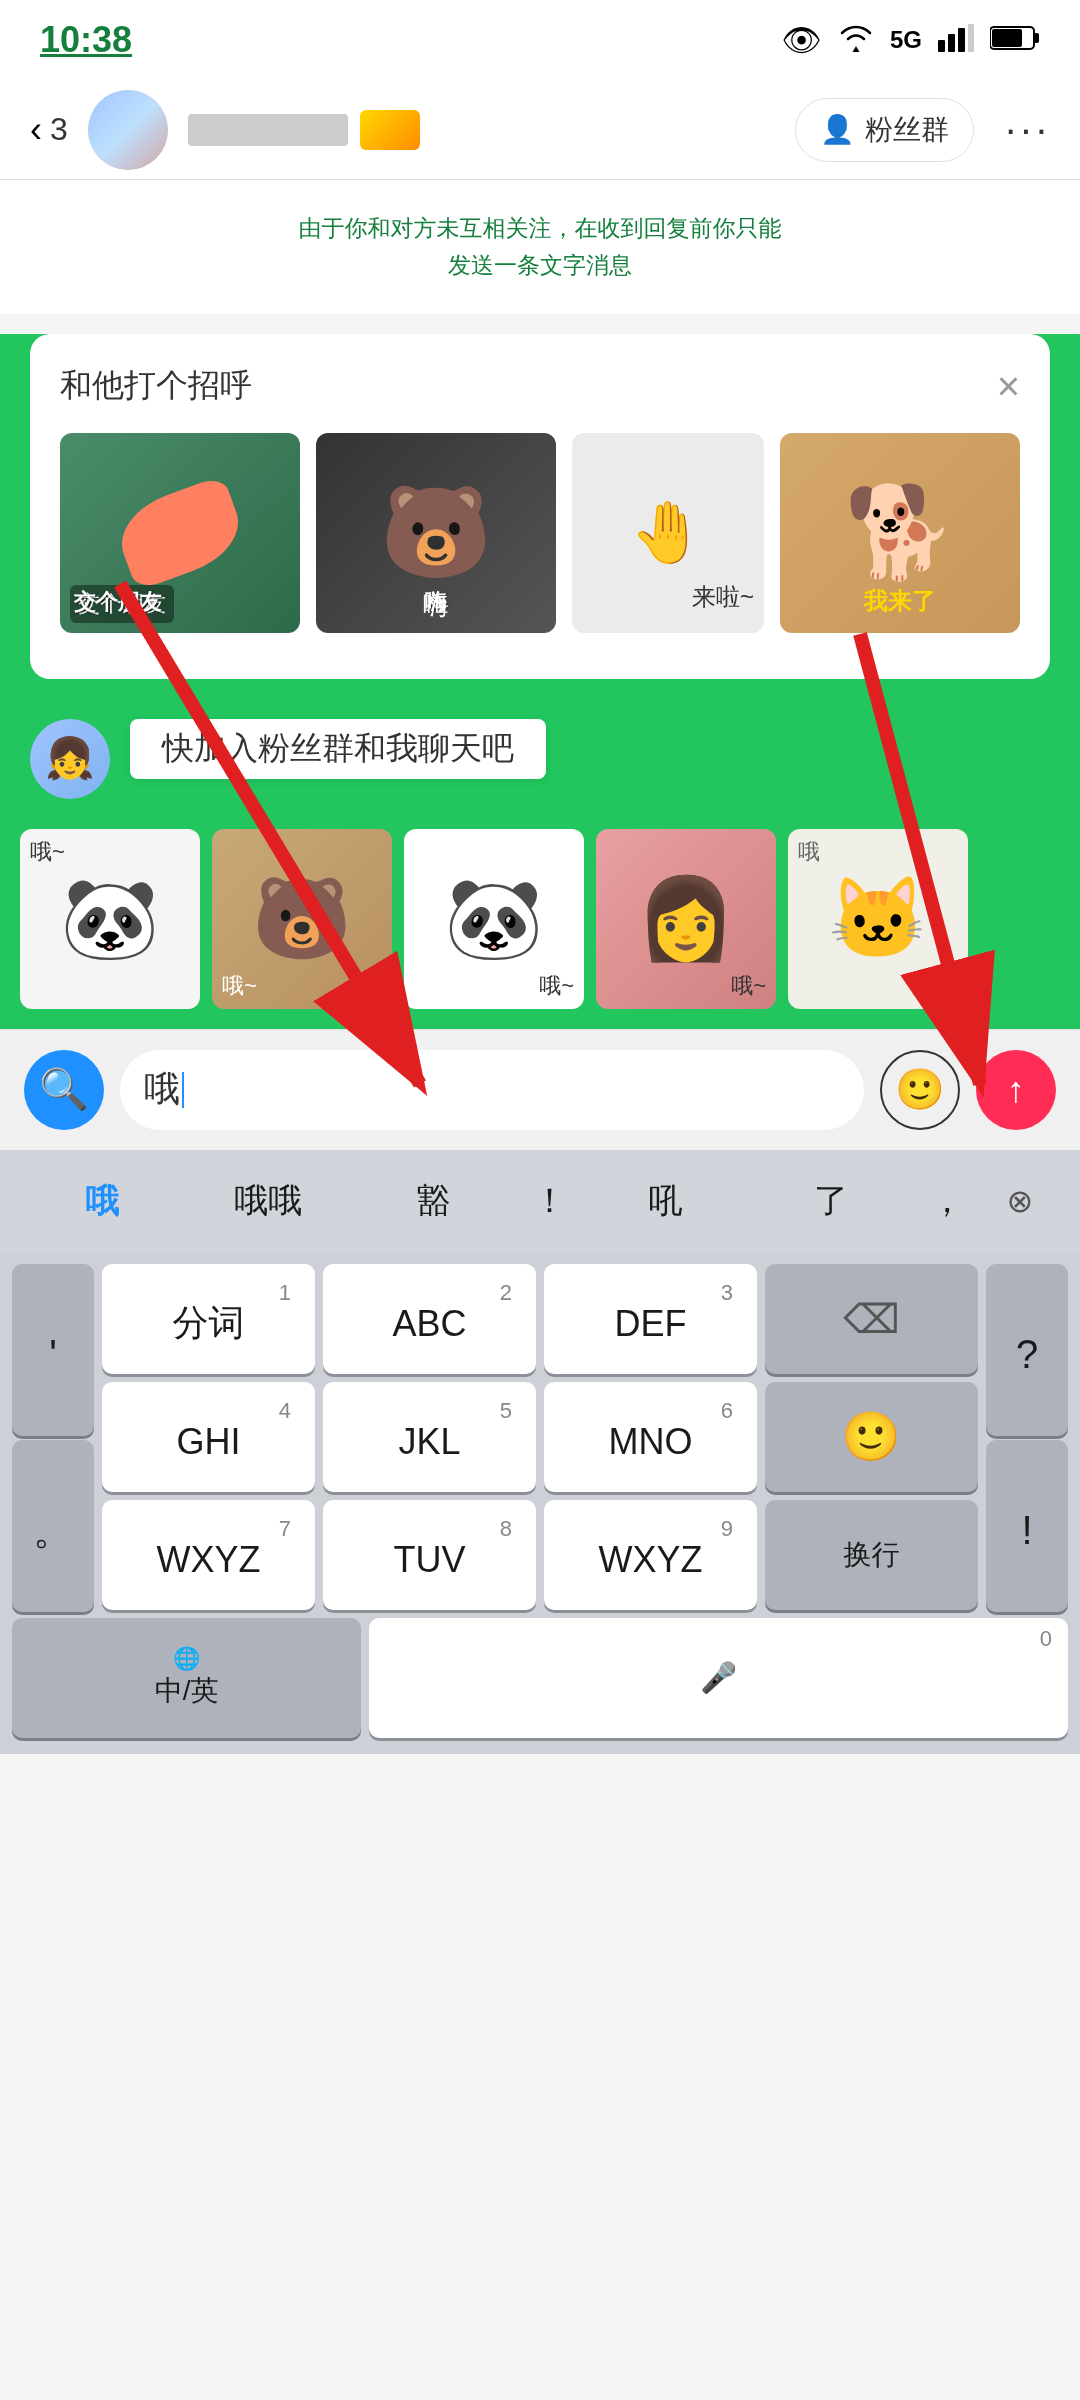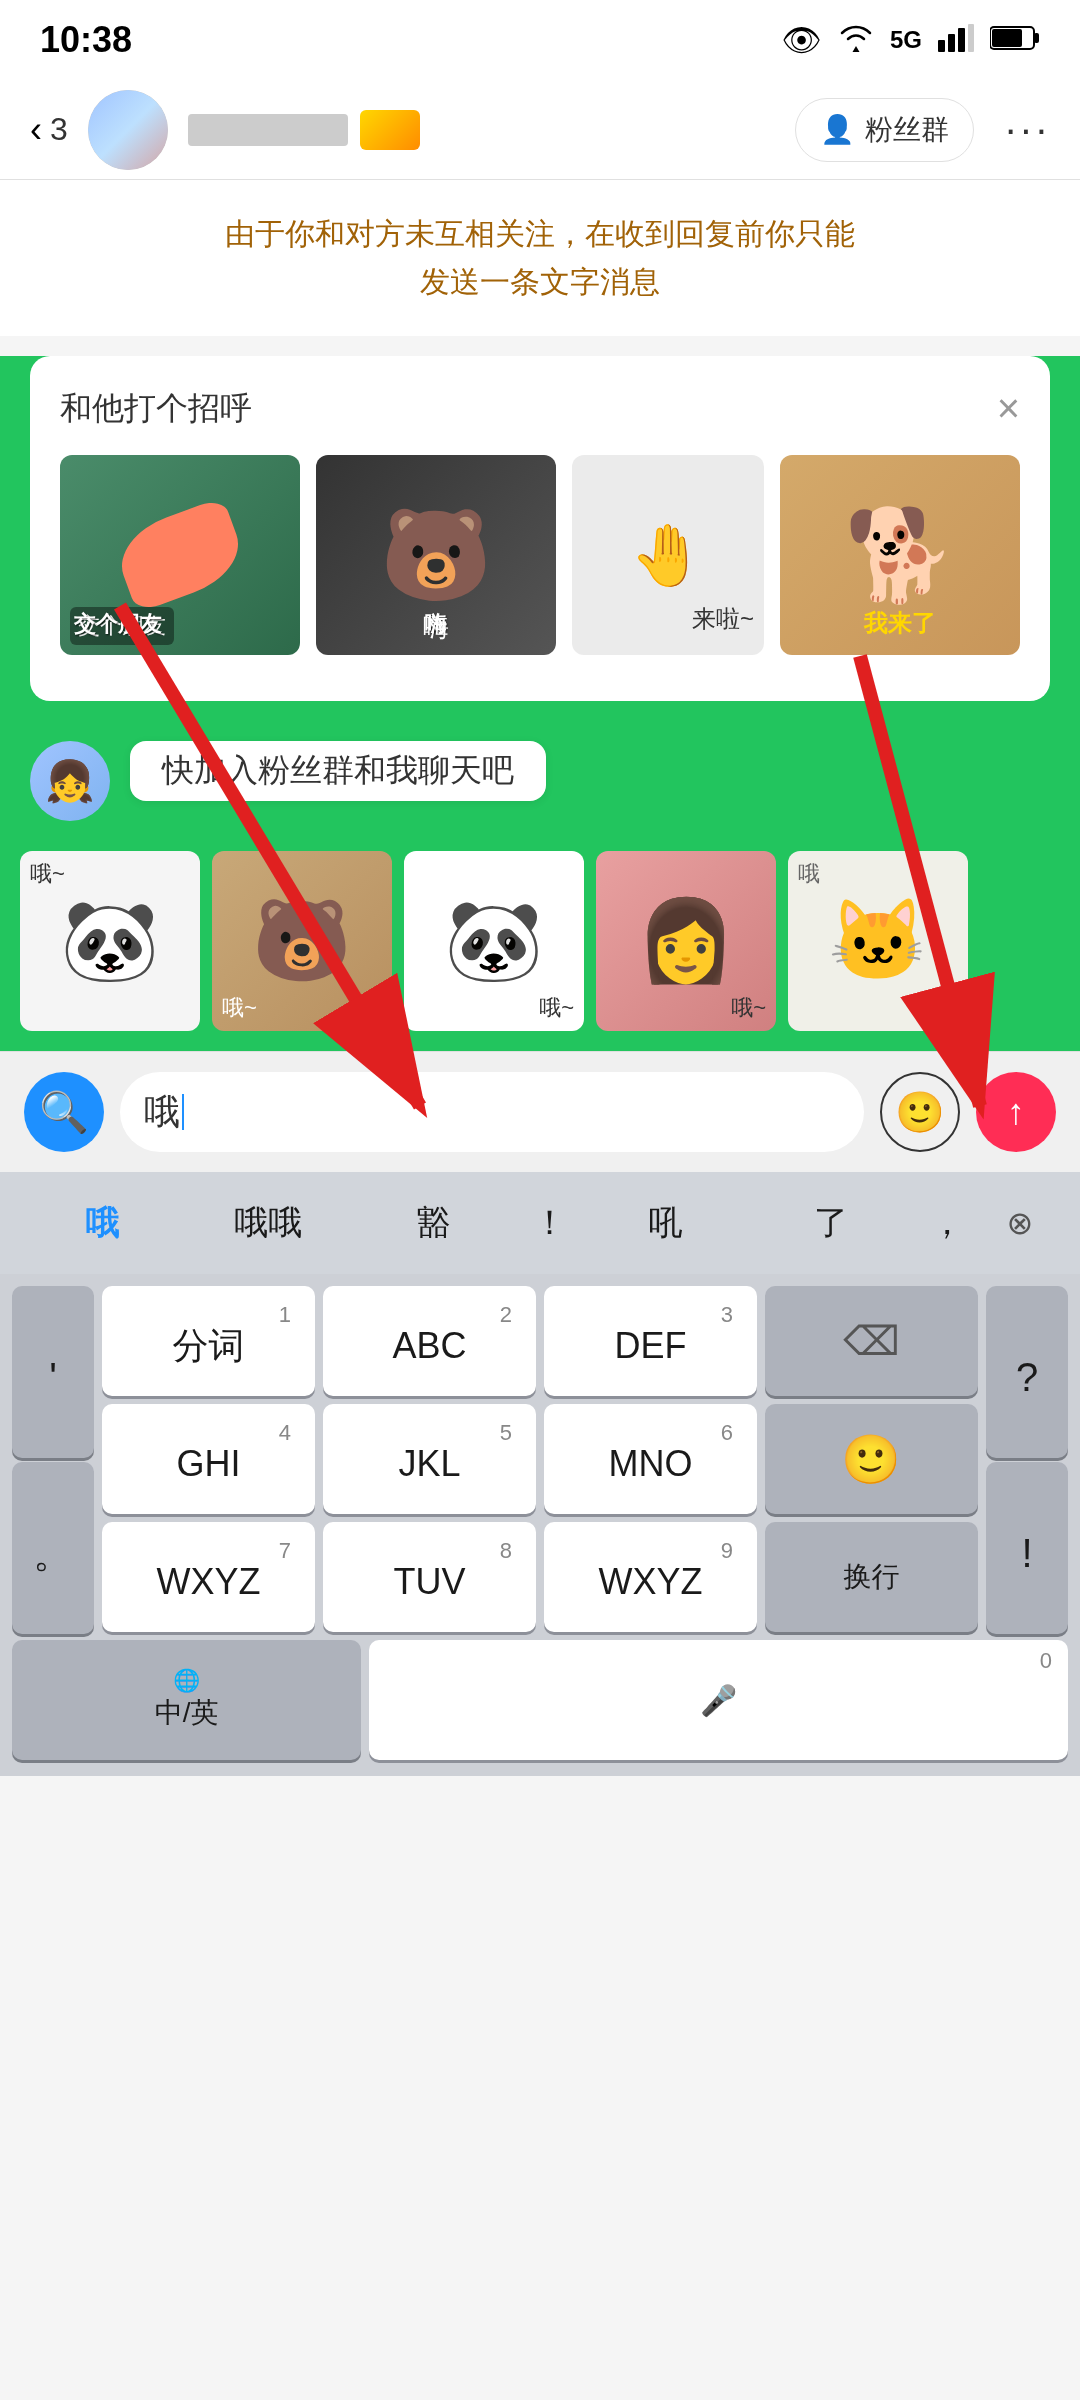--- a/index.html
+++ b/index.html
@@ -18,21 +18,22 @@
       height: 80px;
       background: #fff;
       display: flex;
       align-items: center;
       justify-content: space-between;
       padding: 0 40px;
     }
     .status-time {
       font-size: 36px;
       font-weight: 600;
-      color: #000000;
+      color: #15803d;
+      text-decoration: underline;
     }
     .status-icons {
       display: flex;
       align-items: center;
       gap: 16px;
     }
 
     
     .nav-bar {
       width: 100%;
@@ -100,22 +101,22 @@
       color: #333;
       letter-spacing: 2px;
     }
 
     
     .notice-bar {
       width: 100%;
       background: #fff;
       text-align: center;
       padding: 30px 44px;
-      color: #a16207;
-      font-size: 30px;
+      color: #15803d;
+      font-size: 23px;
       line-height: 1.6;
     }
 
     
     .sticker-panel {
       margin: 20px 30px;
       background: #fff;
       border-radius: 20px;
       padding: 30px;
     }
@@ -199,21 +200,21 @@
       border-radius: 50%;
       background: linear-gradient(135deg, #a0c4ff, #7fb3f0);
       flex-shrink: 0;
       display: flex;
       align-items: center;
       justify-content: center;
       font-size: 40px;
     }
     .chat-bubble {
       background: #fff;
-      border-radius: 16px;
+      border-radius: 8px;
       padding: 8px 32px;
       font-size: 32px;
       color: #333;
       max-width: 560px;
       box-shadow: 0 2px 8px rgba(0,0,0,0.08);
     }
 
     
     .sticker-grid-bottom {
       display: flex;

